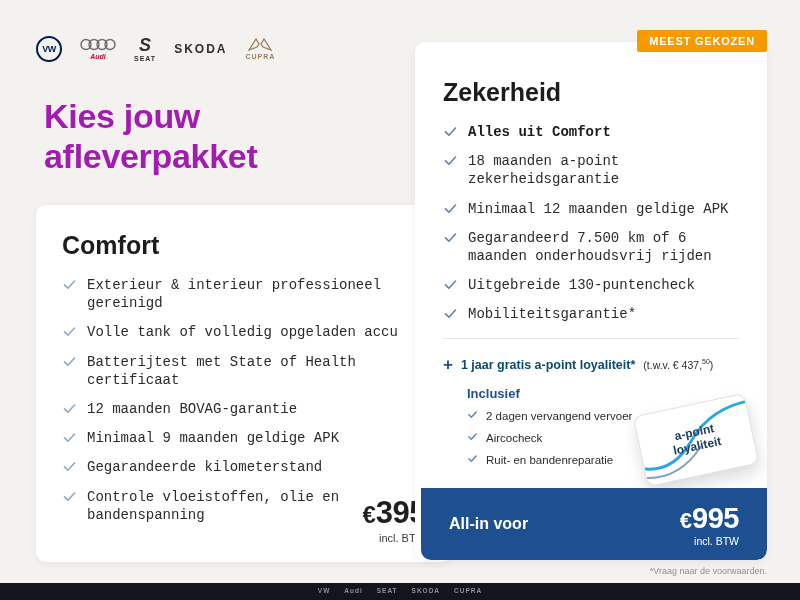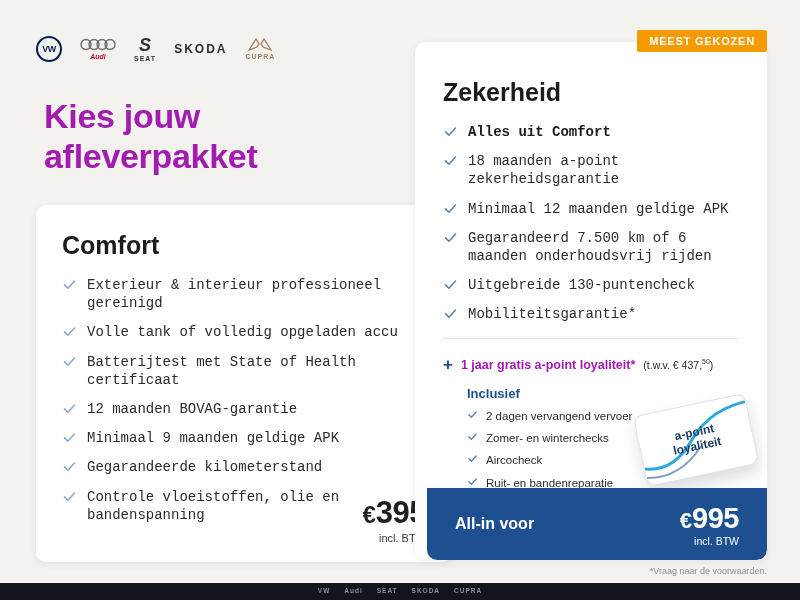--- a/index.html
+++ b/index.html
@@ -53,21 +53,21 @@
   .price-block { position:absolute; right:26px; bottom:18px; text-align:right; }
   .price-line { font-weight:700; color:#1f1f1f; }
   .price-currency { font-size:24px; }
   .price-amount { font-size:31px; letter-spacing:-.5px; }
   .price-note { font-size:11px; color:#3a3a3a; margin-top:1px; }
 
   
   .divider { border:none; border-top:1px solid #e4e4e4; margin:14px 0 16px 0; }
   .loyalty-row { display:flex; align-items:baseline; gap:8px; white-space:nowrap; }
   .plus-icon { color:#1e5091; font-size:17px; font-weight:700; line-height:1; position:relative; top:1px; }
-  .loyalty-title { font-size:12.5px; font-weight:700; color:#a21caf; }
+  .loyalty-title { font-size:12.5px; font-weight:700; color:#0c4a6e; }
   .loyalty-value { font-size:10.5px; color:#2b2b2b; }
   .loyalty-value sup { font-size:7px; }
   .inclusief { margin:14px 0 8px 24px; font-size:13px; font-weight:700; color:#1e5091; }
   ul.sub-list { list-style:none; margin-left:24px; width:170px; }
   .sub-item { display:flex; align-items:flex-start; gap:8px; margin-bottom:8px; font-size:11.5px; line-height:1.25; color:#2b2b2b; }
   .sub-item .check { margin-top:0; }
 
   
   .loyalty-card {
     position:absolute; right:14px; bottom:84px; width:114px; height:72px;
@@ -75,21 +75,21 @@
     box-shadow:0 8px 16px rgba(0,0,0,.14);
     transform:rotate(-12deg);
     display:flex; align-items:center; justify-content:center;
     overflow:hidden;
   }
   .loyalty-card svg.arc { position:absolute; inset:0; width:100%; height:100%; }
   .lc-text { position:relative; text-align:center; font-size:12px; font-weight:700; color:#1b3c63; line-height:1.15; }
 
   
   .allin-bar {
-    position:absolute; left:12px; right:0; bottom:0; height:72px;
+    position:absolute; left:6px; right:0; bottom:0; height:72px;
     background:#1e5091; border-radius:0 0 10px 10px;
     display:flex; align-items:center; justify-content:space-between;
     padding:0 28px; color:#fff;
   }
   .allin-label { font-size:16px; font-weight:600; }
   .allin-price { text-align:right; }
   .allin-line { font-weight:700; }
   .allin-currency { font-size:22px; }
   .allin-amount { font-size:29px; letter-spacing:-.5px; }
   .allin-note { font-size:10.5px; margin-top:0; }
@@ -281,28 +281,20 @@
     <div class="inclusief">Inclusief</div>
 
     <ul class="sub-list">
       <li class="sub-item">
         <span class="check">
             <svg viewBox="0 0 24 24" width="11" height="11">
               <path d="M4 12.5l5.5 5.5L20 6.5" fill="none" stroke="currentColor" stroke-width="3" stroke-linecap="round" stroke-linejoin="round"></path>
             </svg>
           </span>
         <span class="item-text">2 dagen vervangend vervoer</span>
-      </li>
-      <li class="sub-item">
-        <span class="check">
-            <svg viewBox="0 0 24 24" width="11" height="11">
-              <path d="M4 12.5l5.5 5.5L20 6.5" fill="none" stroke="currentColor" stroke-width="3" stroke-linecap="round" stroke-linejoin="round"></path>
-            </svg>
-          </span>
-        <span class="item-text">Zomer- en winterchecks</span>
       </li>
       <li class="sub-item">
         <span class="check">
             <svg viewBox="0 0 24 24" width="11" height="11">
               <path d="M4 12.5l5.5 5.5L20 6.5" fill="none" stroke="currentColor" stroke-width="3" stroke-linecap="round" stroke-linejoin="round"></path>
             </svg>
           </span>
         <span class="item-text">Aircocheck</span>
       </li>
       <li class="sub-item">

